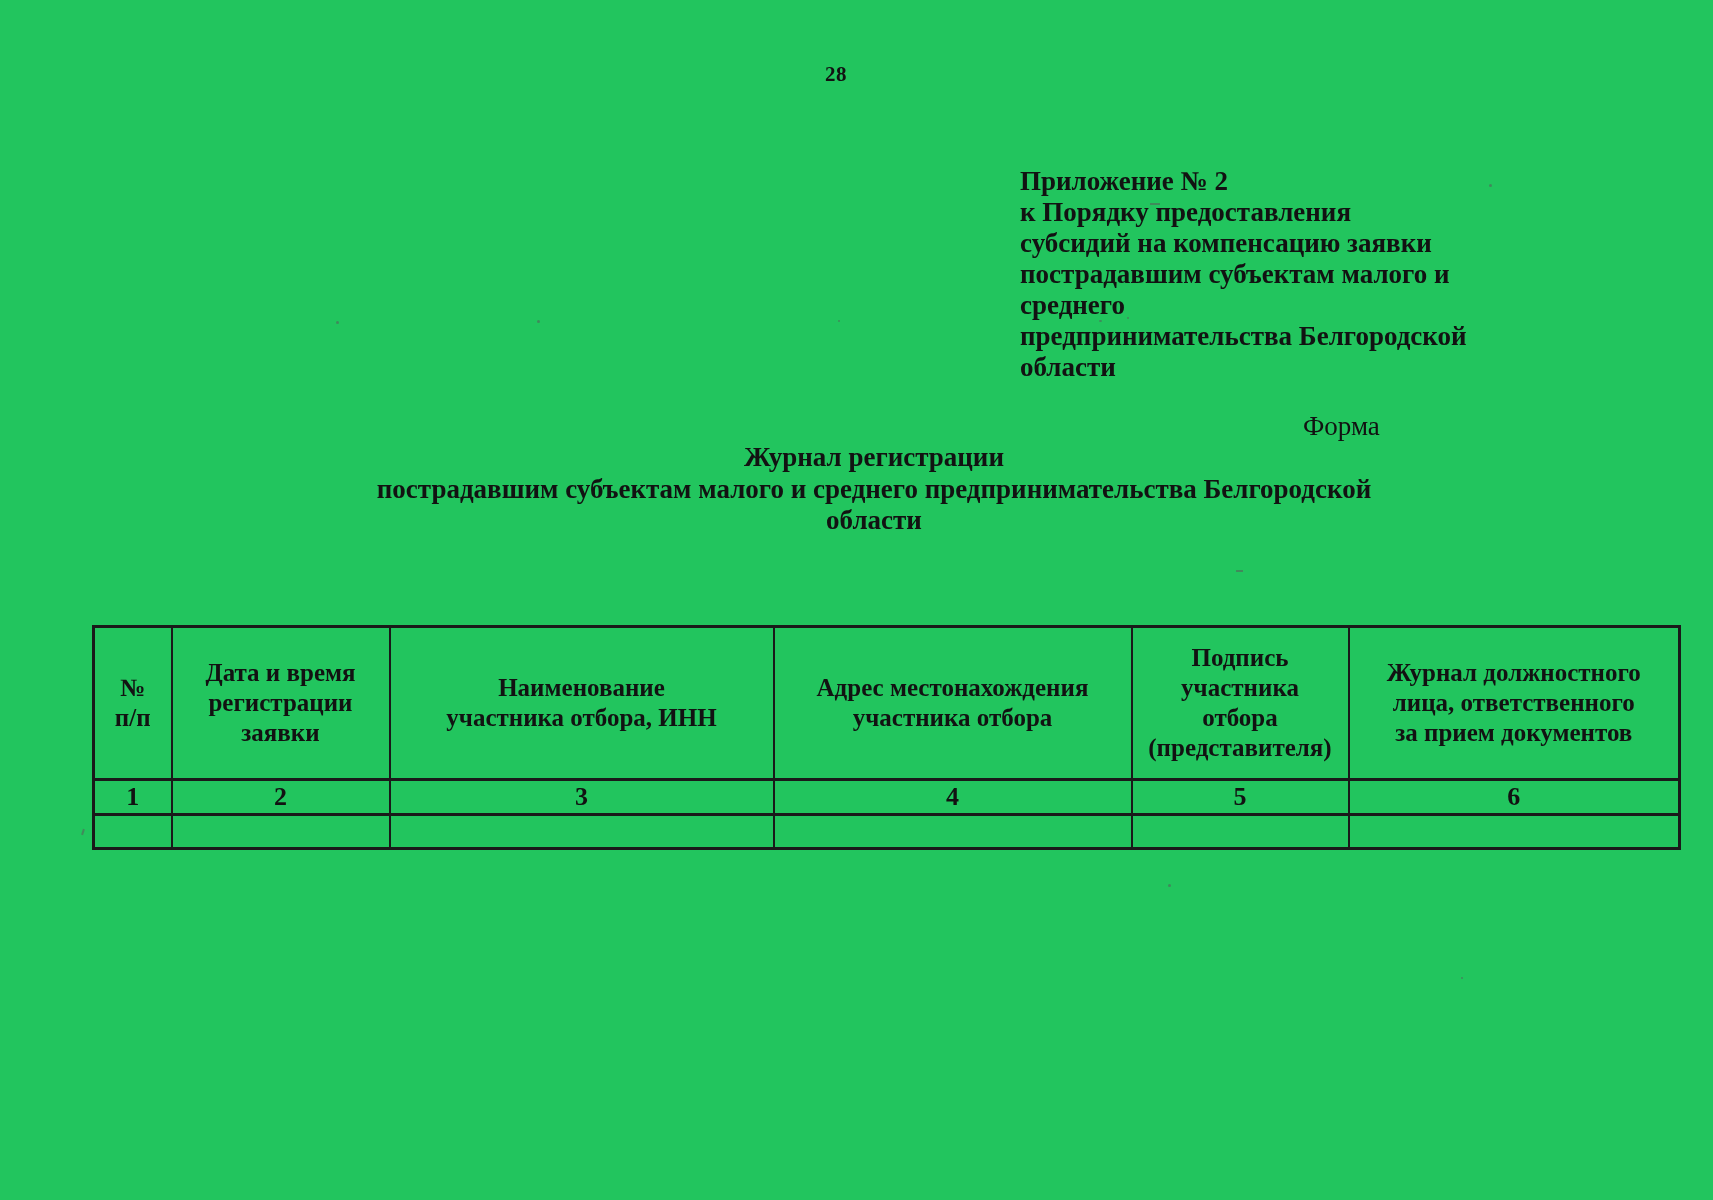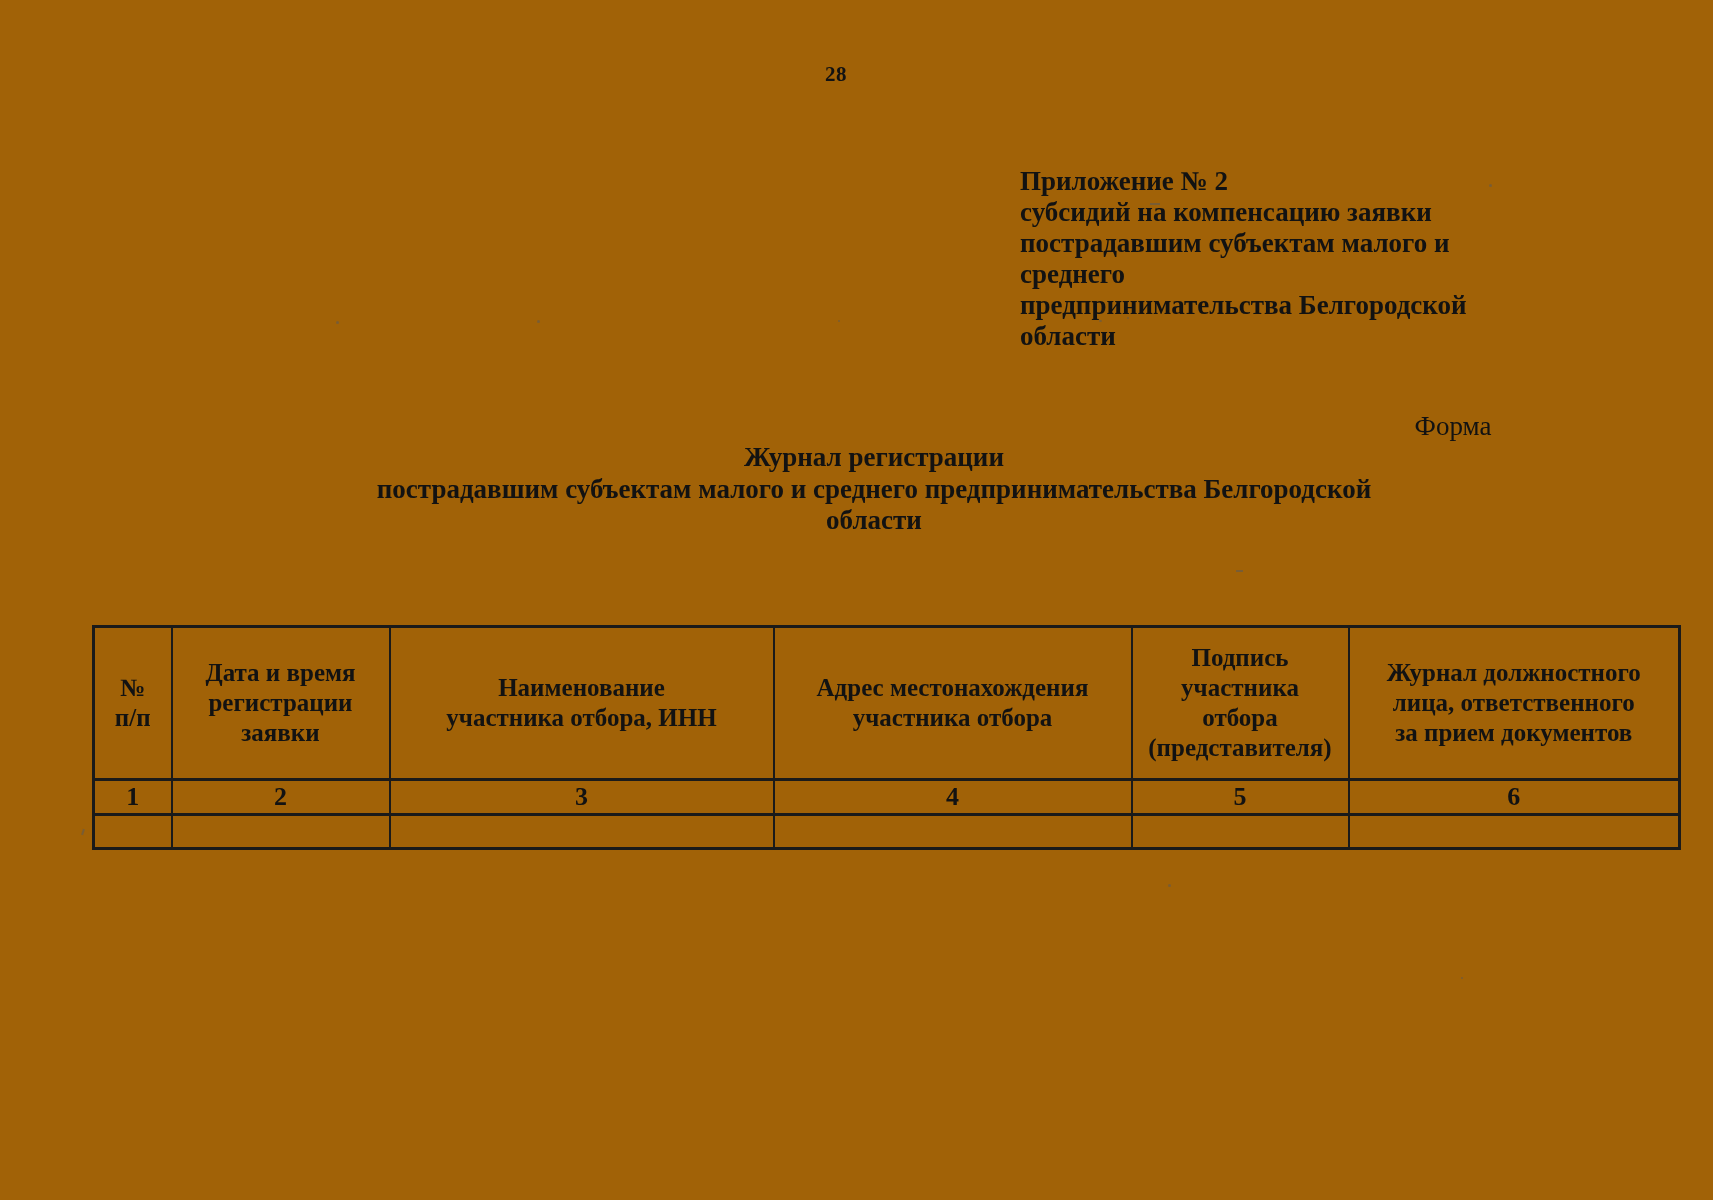--- a/index.html
+++ b/index.html
@@ -1,20 +1,20 @@
 <!DOCTYPE html>
 <html><head>
 <meta charset="utf-8">
 <style>
   html, body { margin: 0; padding: 0; background: #ffffff; }
   .page {
     position: relative;
     width: 1713px;
     height: 1200px;
-    background: #a16207;
+    background: #22c55e;
     font-family: "Liberation Serif", "DejaVu Serif", serif;
     color: #121212;
     overflow: hidden;
   }
   .page-number {
     position: absolute;
     top: 62px;
     left: 786px;
     width: 100px;
     text-align: center;
@@ -30,21 +30,21 @@
     text-align: left;
     font-size: 27px;
     font-weight: bold;
     line-height: 31px;
   }
   .form-label {
     position: absolute;
     top: 411px;
     left: 1303px;
     width: 300px;
-    text-align: center;
+    text-align: left;
     font-size: 27px;
     font-weight: normal;
   }
   .title-block {
     position: absolute;
     top: 442px;
     left: 327px;
     width: 1094px;
     text-align: center;
     font-size: 27px;
@@ -99,20 +99,21 @@
 </style>
 </head>
 <body>
 
 <div class="page">
 
   <div class="page-number">28</div>
 
   <div class="appendix-block">
     <div>Приложение № 2</div>
+    <div>к Порядку предоставления</div>
     <div>субсидий на компенсацию заявки</div>
     <div>пострадавшим субъектам малого и среднего</div>
     <div>предпринимательства Белгородской области</div>
   </div>
 
   <div class="form-label">Форма</div>
 
   <div class="title-block">
     <div>Журнал регистрации</div>
     <div>пострадавшим субъектам малого и среднего предпринимательства Белгородской области</div>

